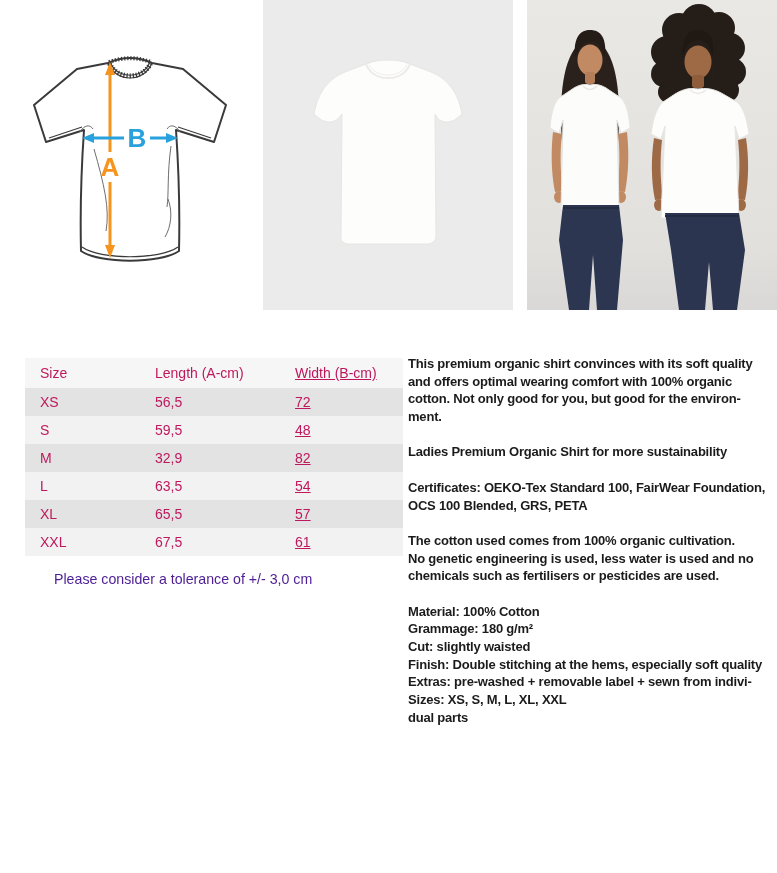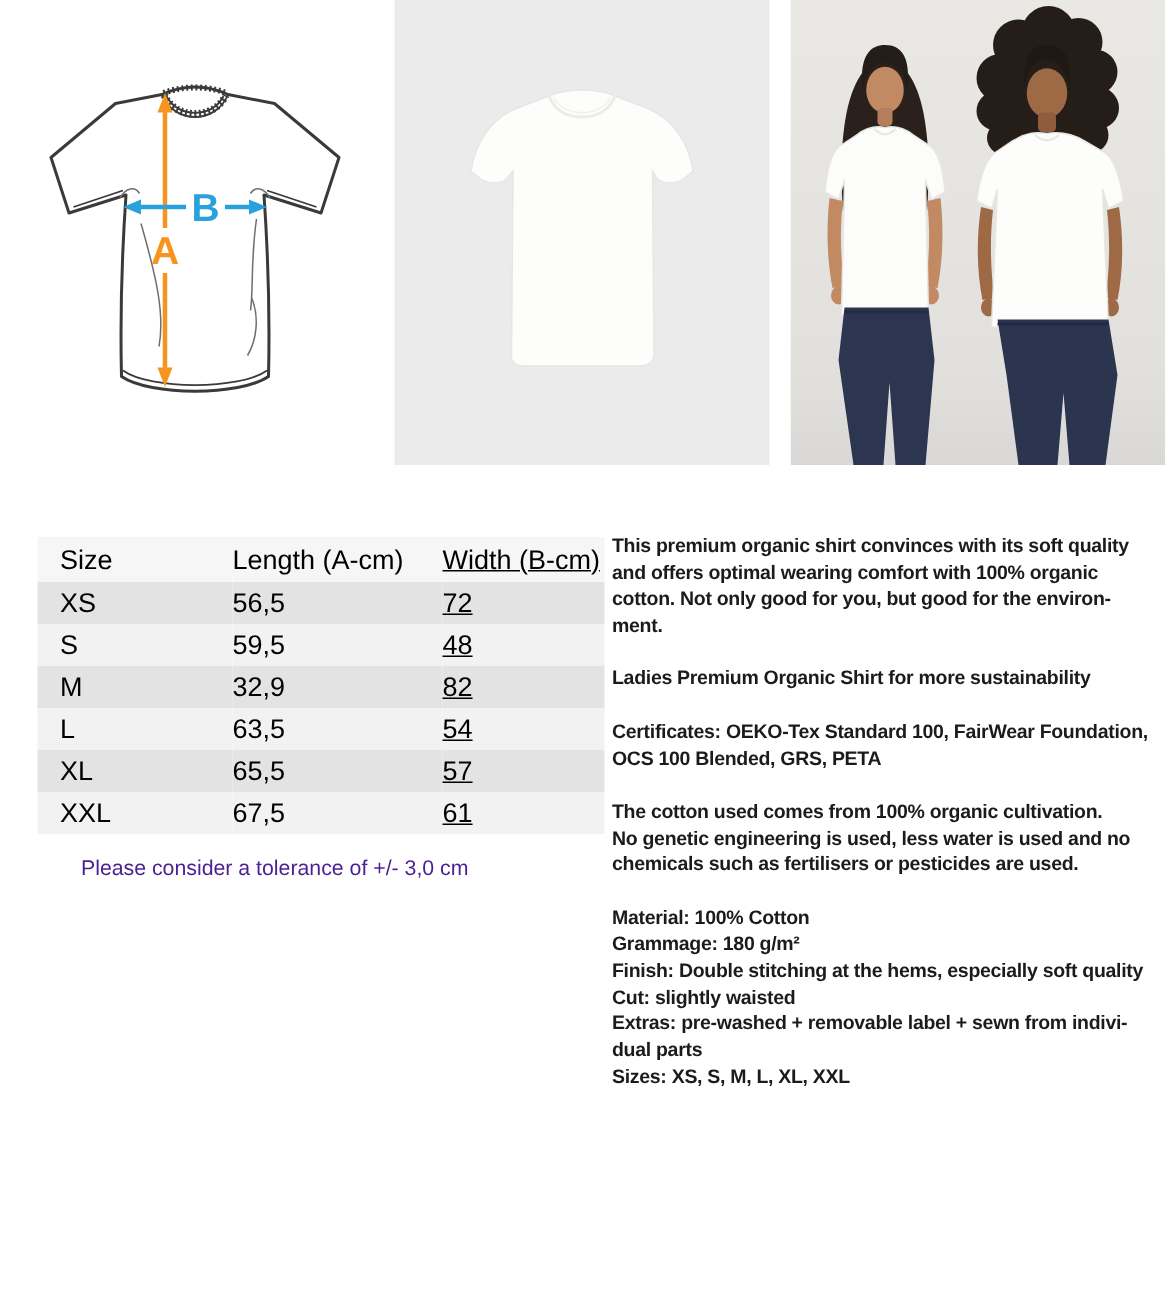--- a/index.html
+++ b/index.html
@@ -7,21 +7,21 @@
   .page{position:relative;width:777px;height:873px;background:#ffffff;overflow:hidden;}
 
   
   .diagram-panel{position:absolute;left:20px;top:48px;width:220px;height:232px;}
   .product-panel{position:absolute;left:263px;top:0;width:250px;height:310px;background:#ECEBEB;}
   .models-panel{position:absolute;left:527px;top:0;width:250px;height:310px;}
   .panel-svg{display:block;width:100%;height:100%;}
 
   
   .size-table{position:absolute;left:25px;top:358px;width:363px;border-collapse:collapse;
-              font-size:18px;color:#000000;table-layout:fixed;}
+              font-size:14px;color:#be185d;table-layout:fixed;}
   .size-table th{font-weight:normal;text-align:left;height:30px;background:#F7F6F6;padding:0;}
   .size-table td{height:28px;padding:0;}
   .size-table th:nth-child(1),.size-table td:nth-child(1){width:115px;padding-left:15px;}
   .size-table th:nth-child(2),.size-table td:nth-child(2){width:140px;}
   .size-table th:nth-child(3),.size-table td:nth-child(3){width:108px;text-decoration:underline;}
   .size-table tbody tr:nth-child(odd){background:#E4E3E3;}
   .size-table tbody tr:nth-child(even){background:#F3F2F2;}
 
   .tolerance{position:absolute;left:38px;top:571px;font-size:14.2px;color:#4c1d95;margin-left:16px;}
 
@@ -214,21 +214,21 @@
         <div class="line">OCS 100 Blended, GRS, PETA</div>
       </div>
       <div class="para">
         <div class="line">The cotton used comes from 100% organic cultivation.</div>
         <div class="line">No genetic engineering is used, less water is used and no</div>
         <div class="line">chemicals such as fertilisers or pesticides are used.</div>
       </div>
       <div class="para">
         <div class="line">Material: 100% Cotton</div>
         <div class="line">Grammage: 180 g/m²</div>
+        <div class="line">Cut: slightly waisted</div>
         <div class="line">Finish: Double stitching at the hems, especially soft quality</div>
-        <div class="line">Cut: slightly waisted</div>
         <div class="line">Extras: pre-washed + removable label + sewn from indivi-</div>
+        <div class="line">Sizes: XS, S, M, L, XL, XXL</div>
         <div class="line">dual parts</div>
-        <div class="line">Sizes: XS, S, M, L, XL, XXL</div>
       </div>
     </div>
 
 </div>
 
 </body></html>

